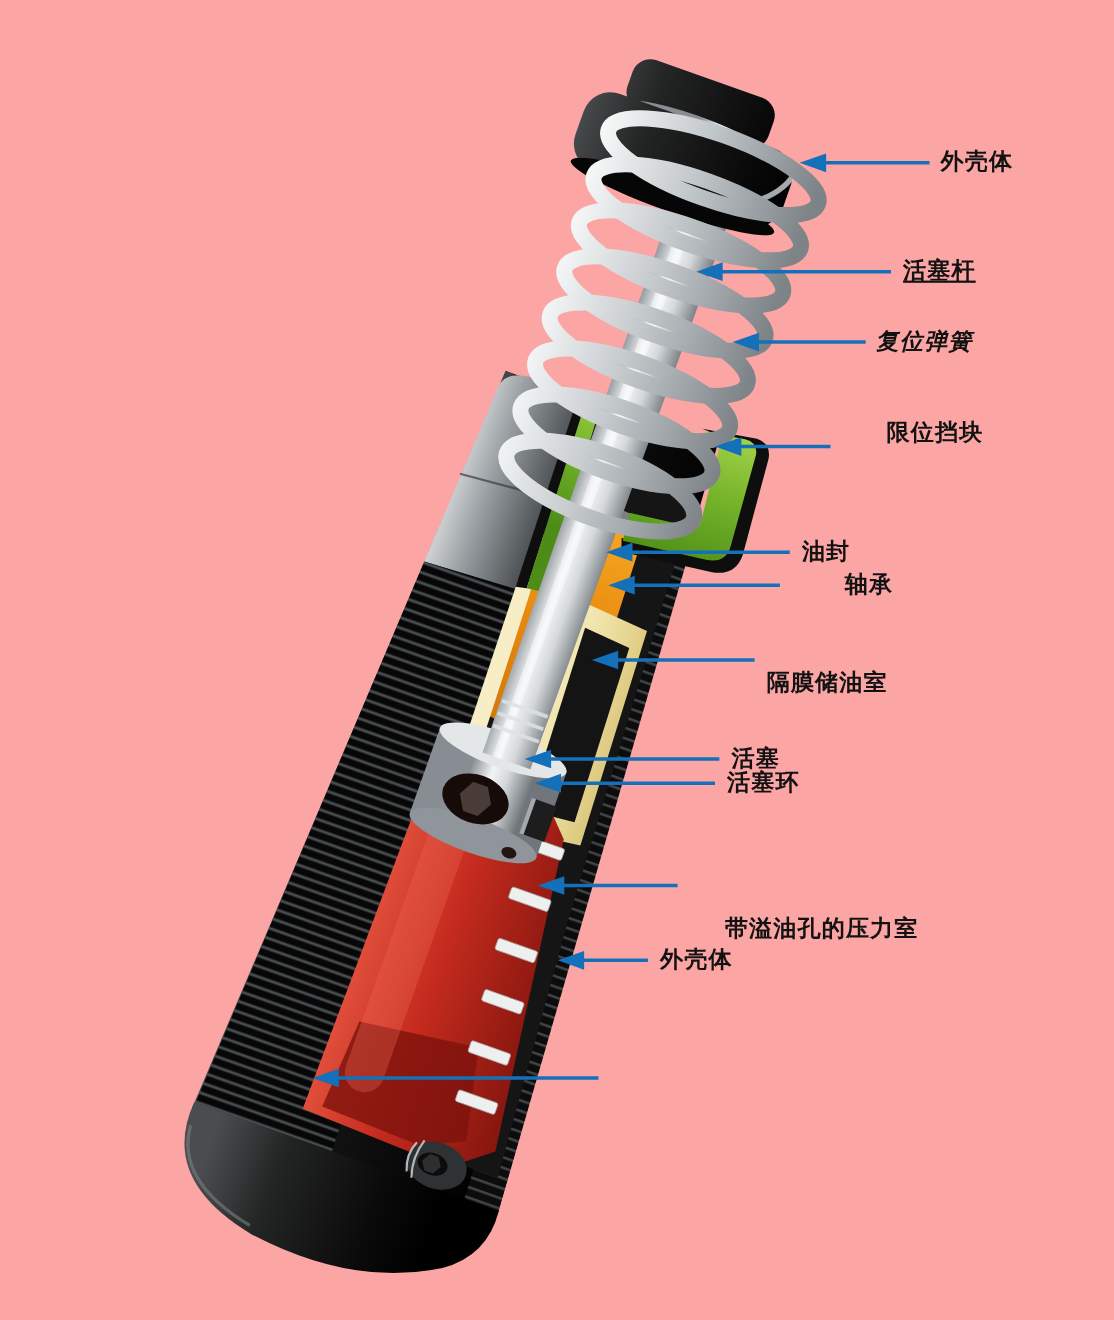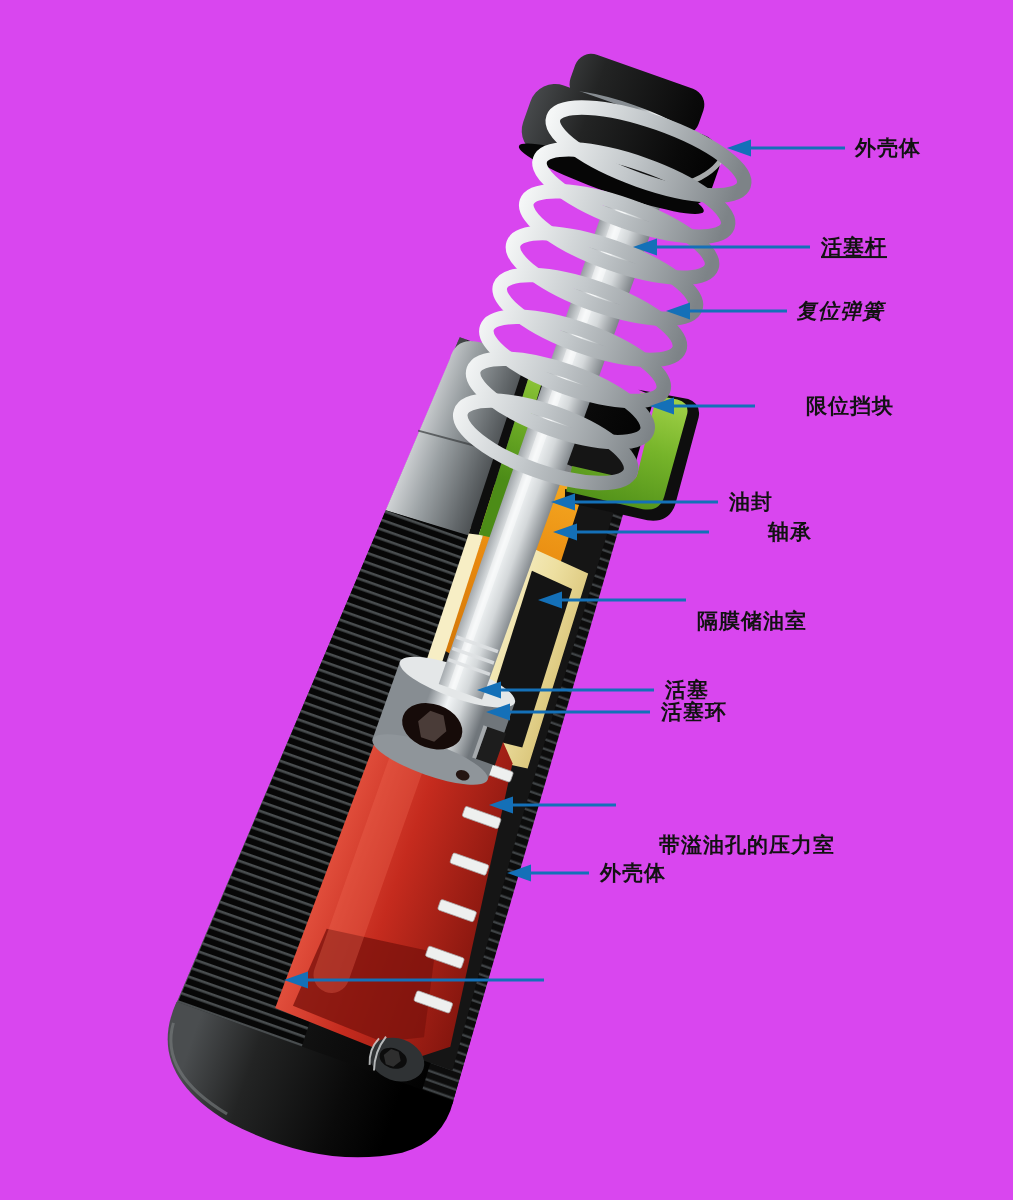--- a/index.html
+++ b/index.html
@@ -1,17 +1,17 @@
 <!DOCTYPE html>
 <html style="--blue: #1470b8; --label: #121212; --yellow: #e4c629; --slot: #eef0ef;"><head>
 <meta charset="utf-8">
 <style>
   html,body{margin:0;padding:0;background:#fff;}
   .stage{
-    position:relative;width:1013px;height:1200px;background:#d946ef;overflow:hidden;
+    position:relative;width:1013px;height:1200px;background:#fca5a5;overflow:hidden;
     font-family:"Liberation Sans", sans-serif;
   }
   .stage svg{position:absolute;left:0;top:0;}
   #labels{position:absolute;left:0;top:0;width:100%;height:100%;pointer-events:none;}
   .callout-label{
     position:absolute;transform:translateY(-52%);
     font-size:21px;font-weight:700;color:var(--label,#121212);
     letter-spacing:1px;white-space:nowrap;line-height:1;
   }
 </style>
@@ -197,21 +197,21 @@
       <line x1="525" y1="873" x2="589" y2="873" stroke="var(--blue)" stroke-width="3.2"></line>
       <polygon points="507,873 531,864.5 531,881.5" fill="var(--blue)"></polygon>
       <line x1="302" y1="980" x2="544" y2="980" stroke="var(--blue)" stroke-width="3.2"></line>
       <polygon points="284,980 308,971.5 308,988.5" fill="var(--blue)"></polygon>
     </svg>
 
   <div id="labels">
       <div class="callout-label" style="left: 855px; top: 148px;">外壳体</div>
       <div class="callout-label" style="left: 821px; top: 247px; text-decoration: underline;">活塞杆</div>
       <div class="callout-label" style="left: 796px; top: 311px; font-style: italic;">复位弹簧</div>
-      <div class="callout-label" style="left: 766px; top: 406px; padding-left: 40px;">限位挡块</div>
+      <div class="callout-label" style="left: 766px; top: 394px; padding-left: 40px;">限位挡块</div>
       <div class="callout-label" style="left: 729px; top: 502px;">油封</div>
       <div class="callout-label" style="left: 720px; top: 532px; margin-left: 48px;">轴承</div>
       <div class="callout-label" style="left: 697px; top: 600px; margin-top: 21px;">隔膜储油室</div>
       <div class="callout-label" style="left: 665px; top: 690px;">活塞</div>
       <div class="callout-label" style="left: 661px; top: 712px;">活塞环</div>
       <div class="callout-label" style="left: 659px; top: 805px; margin-top: 40px;">带溢油孔的压力室</div>
       <div class="callout-label" style="left: 600px; top: 873px;">外壳体</div>
     </div>
 </div>
 

